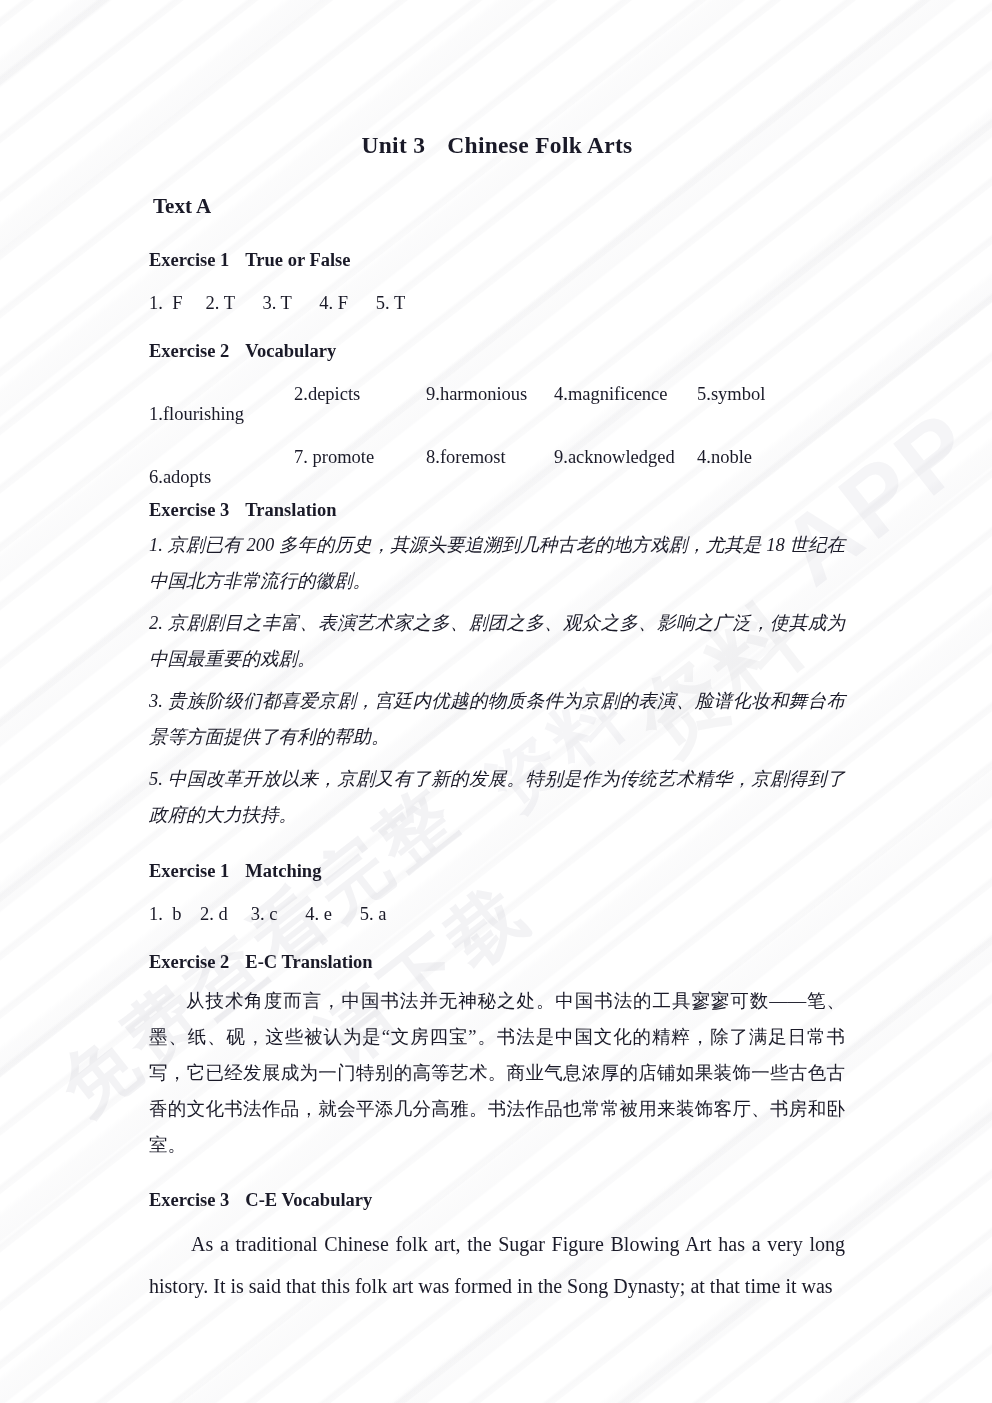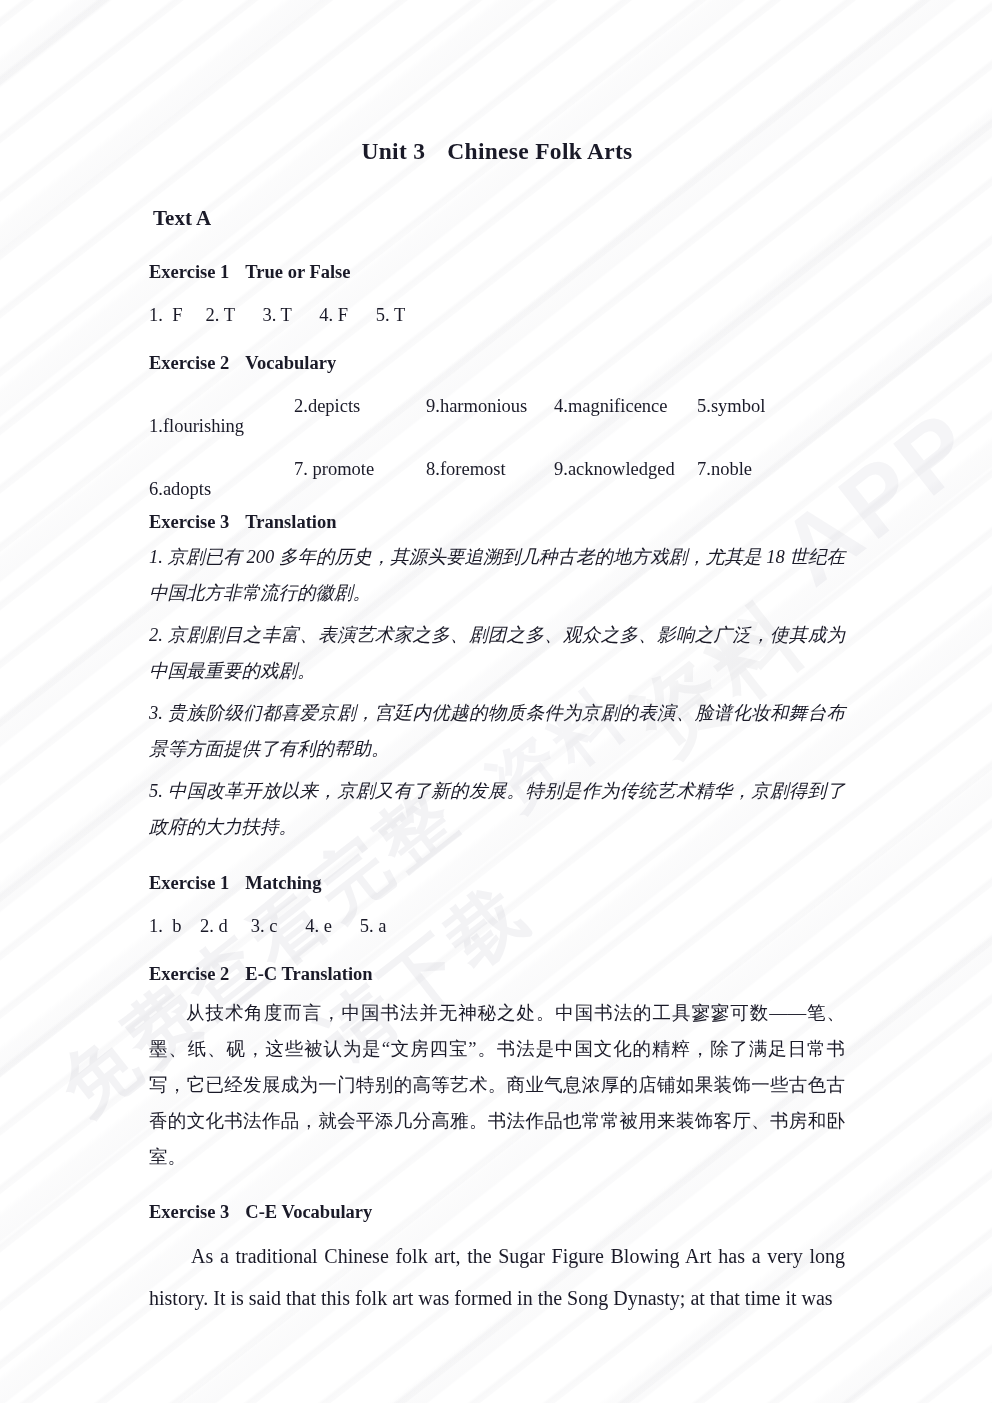--- a/index.html
+++ b/index.html
@@ -72,21 +72,21 @@
   .content {
     position: relative;
     z-index: 2;
     padding: 0 147px 0 149px;
   }
   .doc-title {
     text-align: center;
     font-size: 23.5px;
     font-weight: 700;
     letter-spacing: .3px;
-    margin: 10px;
+    margin: 4px;
     padding-top: 128px;
   }
   .doc-title .gap { display: inline-block; width: 22px; }
 
   .sec-head {
     font-size: 21px;
     font-weight: 700;
     margin: 4px;
     padding-top: 31px;
   }
@@ -179,21 +179,21 @@
       <span>2.depicts</span>
       <span>9.harmonious</span>
       <span>4.magnificence</span>
       <span>5.symbol</span>
     </div>
     <div class="vocab-row">
       <span>6.adopts</span>
       <span>7. promote</span>
       <span>8.foremost</span>
       <span>9.acknowledged</span>
-      <span>7.noble</span>
+      <span>4.noble</span>
     </div>
 
     <h3 class="ex-head tight">
       <span>Exercise 3</span><span class="gap"></span><span>Translation</span>
     </h3>
     <p class="cn-item">1. 京剧已有 200 多年的历史，其源头要追溯到几种古老的地方戏剧，尤其是 18 世纪在中国北方非常流行的徽剧。</p>
     <p class="cn-item">2. 京剧剧目之丰富、表演艺术家之多、剧团之多、观众之多、影响之广泛，使其成为中国最重要的戏剧。</p>
     <p class="cn-item">3. 贵族阶级们都喜爱京剧，宫廷内优越的物质条件为京剧的表演、脸谱化妆和舞台布景等方面提供了有利的帮助。</p>
     <p class="cn-item">5. 中国改革开放以来，京剧又有了新的发展。特别是作为传统艺术精华，京剧得到了政府的大力扶持。</p>
 

